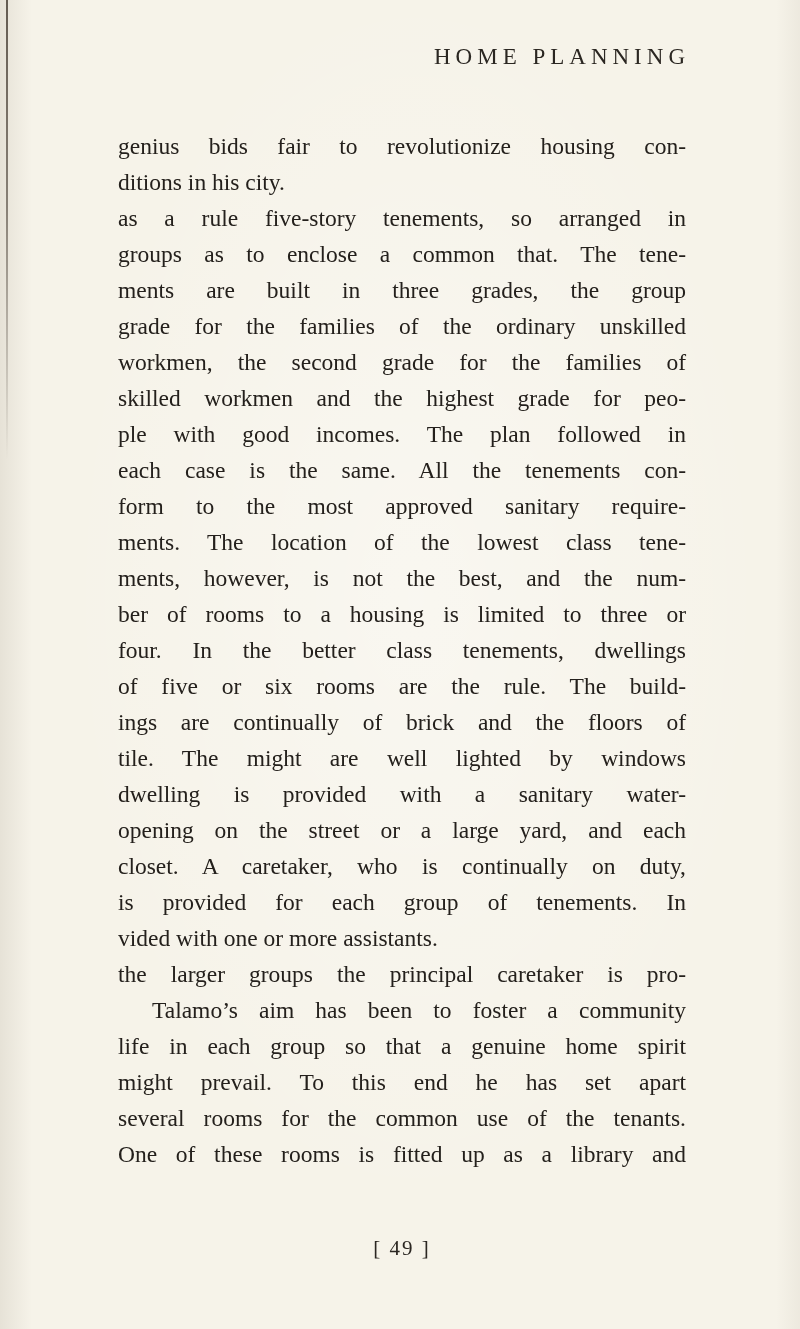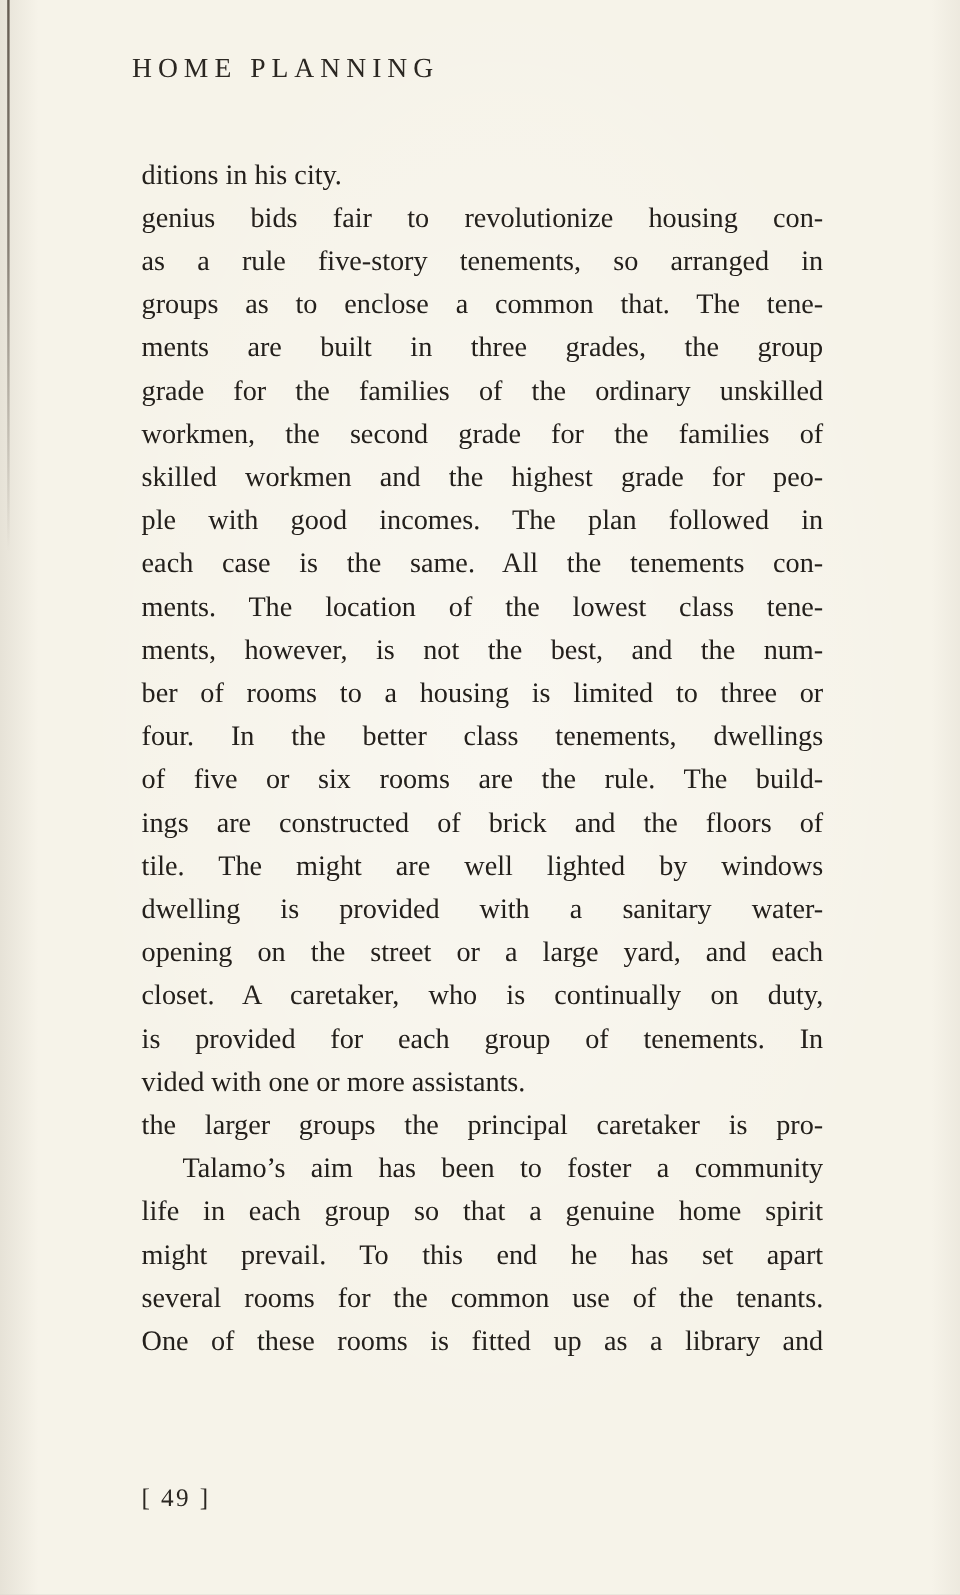--- a/index.html
+++ b/index.html
@@ -25,21 +25,21 @@
     top: 0;
     width: 2px;
     height: 460px;
     background: linear-gradient(to bottom, rgba(55,45,35,0.75) 0%, rgba(55,45,35,0.55) 45%, rgba(55,45,35,0) 100%);
   }
   .running-head {
     position: absolute;
     top: 44px;
     left: 110px;
     width: 580px;
-    text-align: left;
+    text-align: right;
     font-size: 23px;
     letter-spacing: 5px;
     color: #2b2722;
     font-family: Liberation Serif, serif;
   }
   .body-text {
     position: absolute;
     top: 128px;
     left: 118px;
     width: 568px;
@@ -53,51 +53,53 @@
     text-align-last: justify;
     white-space: normal;
   }
   .line.endline { text-align-last: left; }
   .line.indent { text-indent: 34px; }
   .page-number {
     position: absolute;
     top: 1236px;
     left: 118px;
     width: 568px;
+    text-align: center;
     font-size: 21px;
     letter-spacing: 2px;
     color: #2b2722;
   }
 </style>
 </head>
 <body>
 
 <div class="page">
   <div class="gutter-line"></div>
   <div class="running-head">HOME PLANNING</div>
   <div class="body-text">
       <div class="paragraph">
+        <div class="line">genius bids fair to revolutionize housing con-</div>
         <div class="line endline">ditions in his city.</div>
-        <div class="line">genius bids fair to revolutionize housing con-</div>
       </div>
       <div class="paragraph">
         <div class="line">as a rule five-story tenements, so arranged in</div>
         <div class="line">groups as to enclose a common that. The tene-</div>
         <div class="line">ments are built in three grades, the group</div>
         <div class="line">grade for the families of the ordinary unskilled</div>
         <div class="line">workmen, the second grade for the families of</div>
         <div class="line">skilled workmen and the highest grade for peo-</div>
         <div class="line">ple with good incomes. The plan followed in</div>
         <div class="line">each case is the same. All the tenements con-</div>
+        <div class="line">form to the most approved sanitary require-</div>
         <div class="line">ments. The location of the lowest class tene-</div>
         <div class="line">ments, however, is not the best, and the num-</div>
         <div class="line">ber of rooms to a housing is limited to three or</div>
         <div class="line">four. In the better class tenements, dwellings</div>
         <div class="line">of five or six rooms are the rule. The build-</div>
-        <div class="line">ings are constructed of brick and the floors of</div>
+        <div class="line">ings are continually of brick and the floors of</div>
         <div class="line">tile. The might are well lighted by windows</div>
         <div class="line">dwelling is provided with a sanitary water-</div>
         <div class="line">opening on the street or a large yard, and each</div>
         <div class="line">closet. A caretaker, who is continually on duty,</div>
         <div class="line">is provided for each group of tenements. In</div>
         <div class="line endline">vided with one or more assistants.</div>
         <div class="line">the larger groups the principal caretaker is pro-</div>
       </div>
       <div class="paragraph">
         <div class="line indent">Talamo’s aim has been to foster a community</div>

